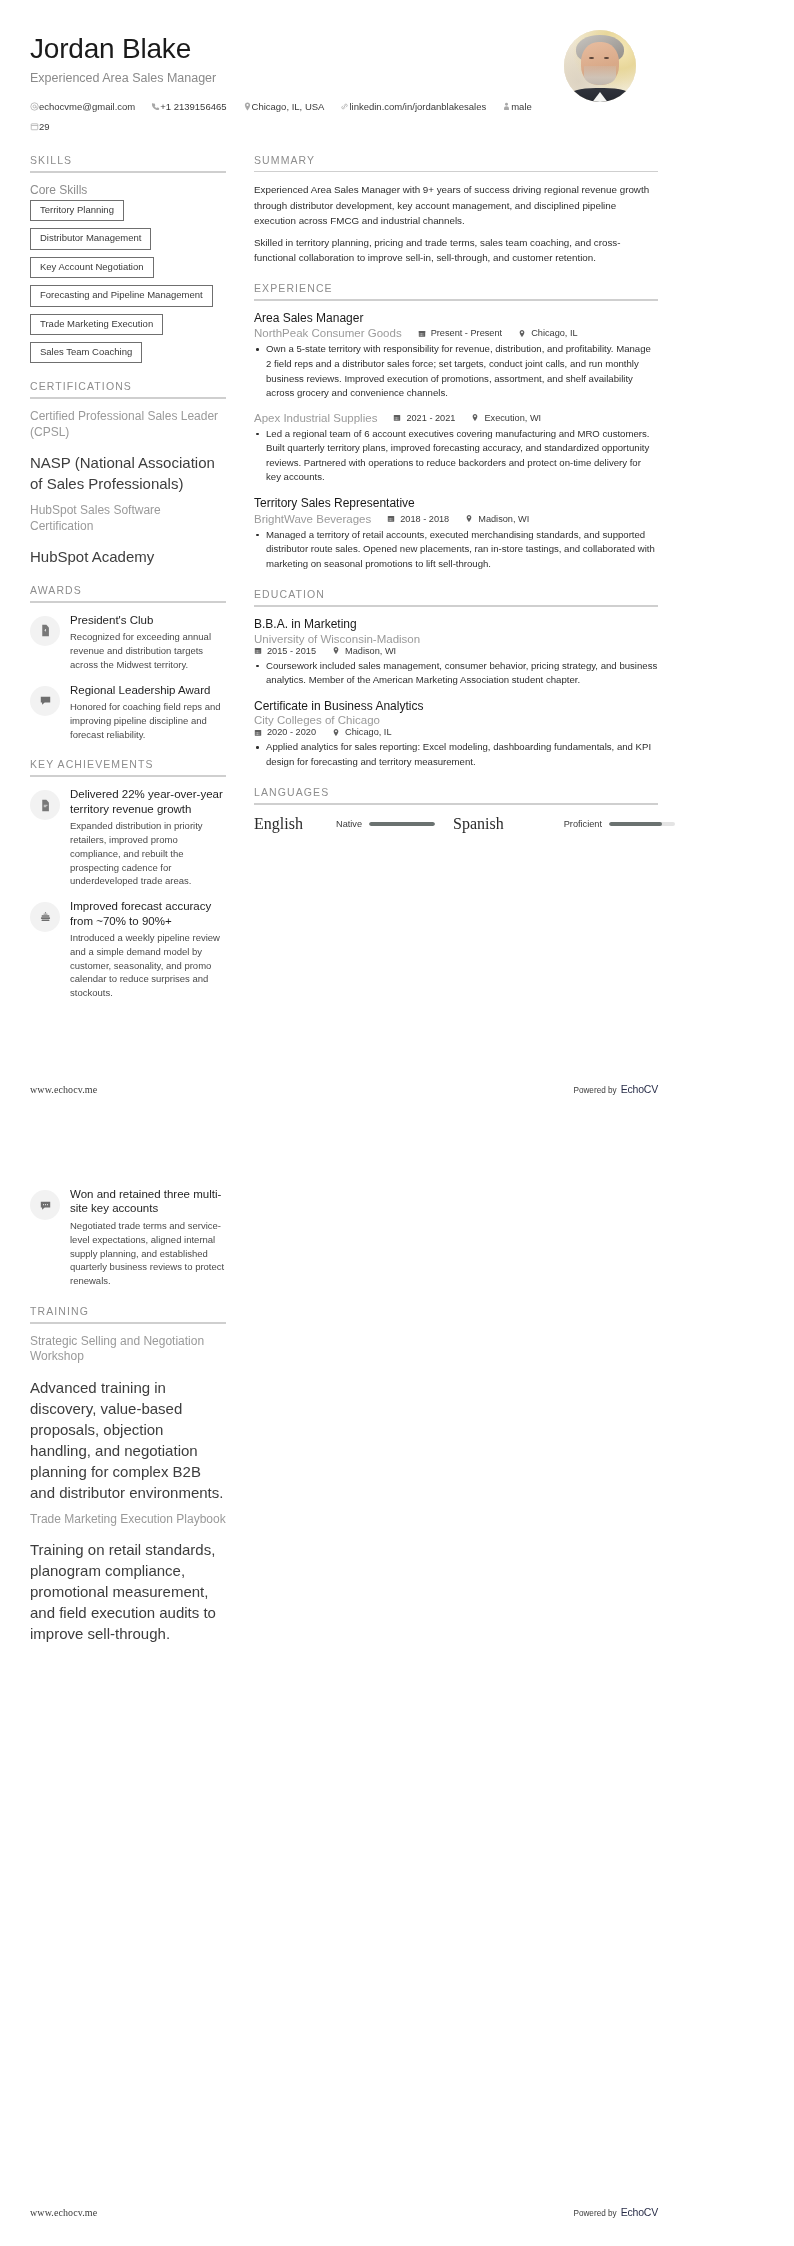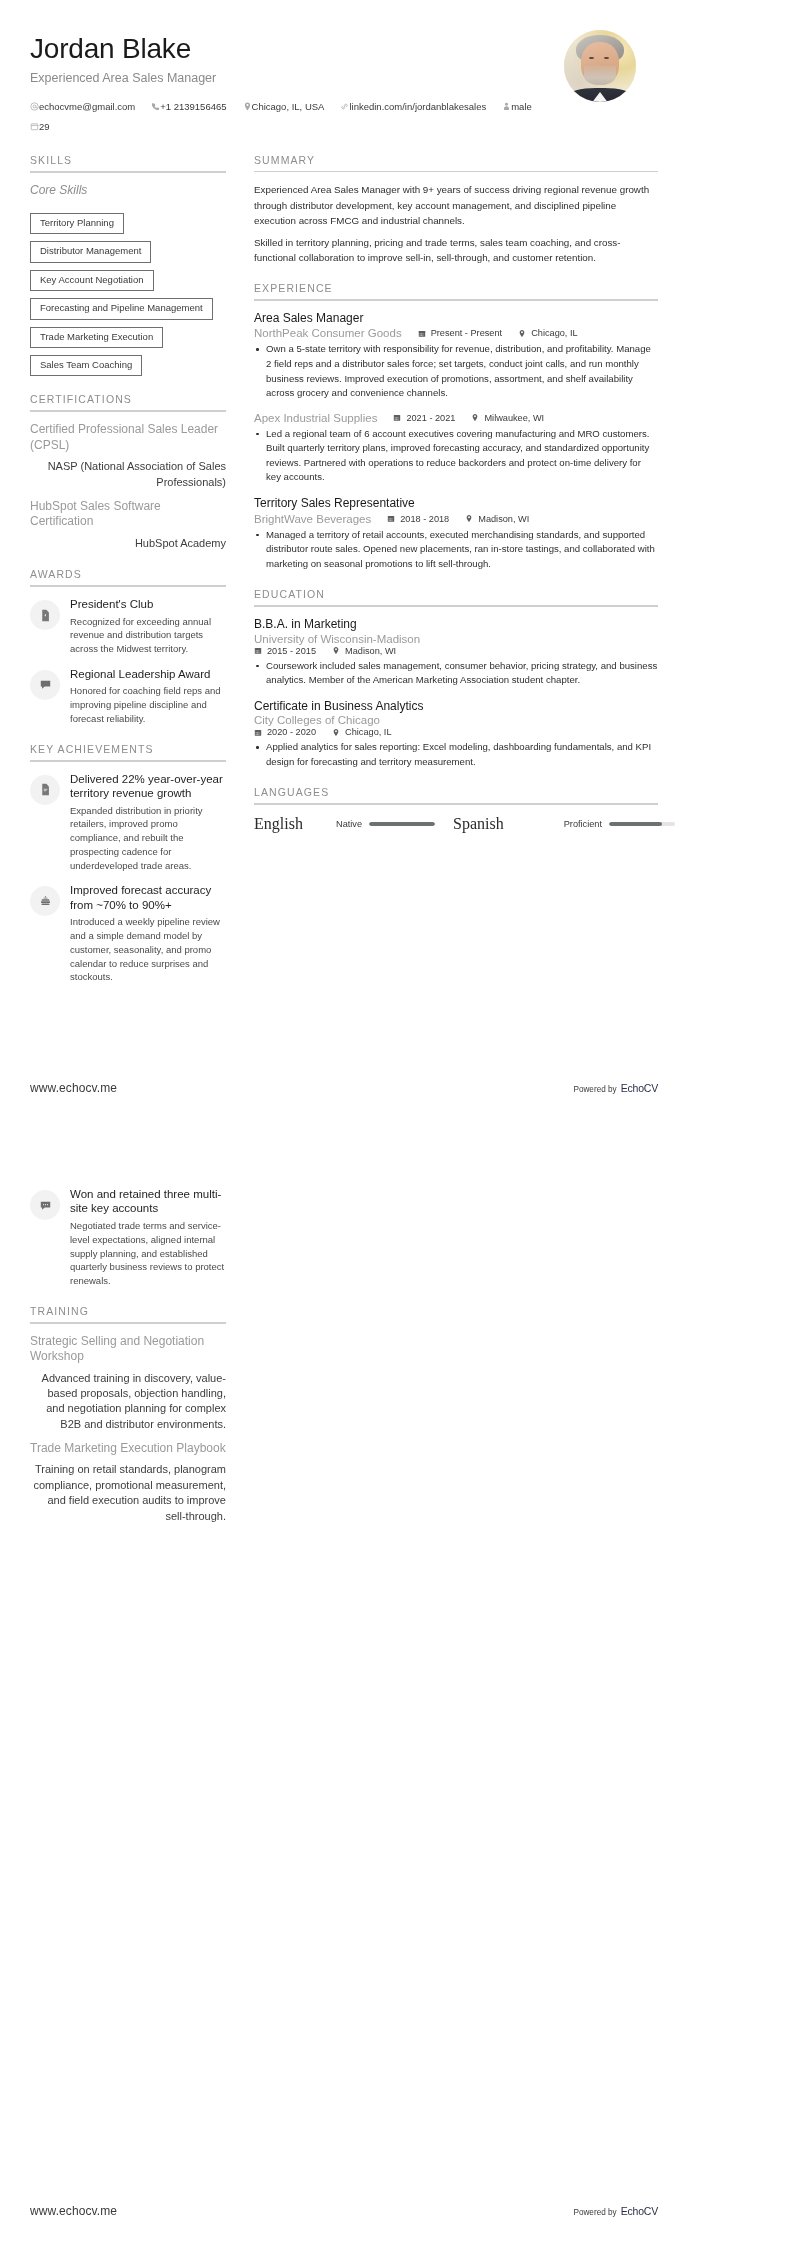--- a/index.html
+++ b/index.html
@@ -149,23 +149,22 @@
     height: 2px;
     background: #cfcfcf;
     margin-bottom: 10px;
   }
   .sect-rule.thin { height: 1.6px; }
 
   
   .skills-group-label {
     font-size: 12px;
     color: #8d8d8d;
-    margin-bottom: 16px;
+    margin-bottom: 3px;
     font-weight: 400;
-    font-style: italic;
   }
   .skill-pills { display: flex; flex-direction: column; gap: 7px; align-items: flex-start; }
   .pill {
     border: 1px solid #6f6f6f;
     padding: 4px 9px 5px 9px;
     font-size: 9.5px;
     color: #3a3a3a;
     line-height: 1.1;
     background: #fff;
     white-space: nowrap;
@@ -173,25 +172,24 @@
 
   
   .cert-item { margin-bottom: 9px; }
   .cert-name {
     font-size: 12px;
     color: #9a9a9a;
     line-height: 1.28;
     font-weight: 400;
   }
   .cert-org {
-    font-size: 11px;
+    font-size: 15px;
     color: #3d3d3d;
     line-height: 1.4;
-    margin-top: 6px;
-    text-align: right;
+    margin-top: 12px;
   }
 
   
   .icon-item {
     display: flex;
     gap: 10px;
     margin-bottom: 11px;
     align-items: flex-start;
   }
   .icon-bubble {
@@ -328,23 +326,24 @@
   .footer {
     position: absolute;
     left: 30px;
     right: 30px;
     bottom: 28px;
     display: flex;
     align-items: baseline;
     justify-content: space-between;
   }
   .footer-left {
-    font-size: 12px;
+    font-size: 10px;
     color: #3a3a3a;
     letter-spacing: 0.1px;
+    font-family: Liberation Serif, serif;
   }
   .footer-right {
     font-size: 8.2px;
     color: #3a3a3a;
     display: inline-flex;
     align-items: baseline;
     gap: 4px;
   }
   .footer-brand {
     font-size: 10.5px;
@@ -597,21 +596,21 @@
                   </svg>
               </span>
               <span>2021 - 2021</span>
             </span>
             <span class="meta-chip">
               <span class="mi">
                 <svg width="8" height="9" viewBox="0 0 16 16" fill="currentColor">
                     <path d="M8 .8C5.4.8 3.3 2.9 3.3 5.5c0 3.3 4 9 4.7 9.7.7-.7 4.7-6.4 4.7-9.7C12.7 2.9 10.6.8 8 .8zm0 6.5a1.9 1.9 0 1 1 0-3.8 1.9 1.9 0 0 1 0 3.8z"></path>
                   </svg>
               </span>
-              <span>Milwaukee, WI</span>
+              <span>Execution, WI</span>
             </span>
           </div>
           <ul class="bullets">
             <li>Led a regional team of 6 account executives covering manufacturing and MRO customers. Built quarterly territory plans, improved forecasting accuracy, and standardized opportunity reviews. Partnered with operations to reduce backorders and protect on-time delivery for key accounts.</li>
           </ul>
         </div>
 
         <div class="entry">
           <div class="entry-title">Territory Sales Representative</div>
           <div class="entry-meta">

